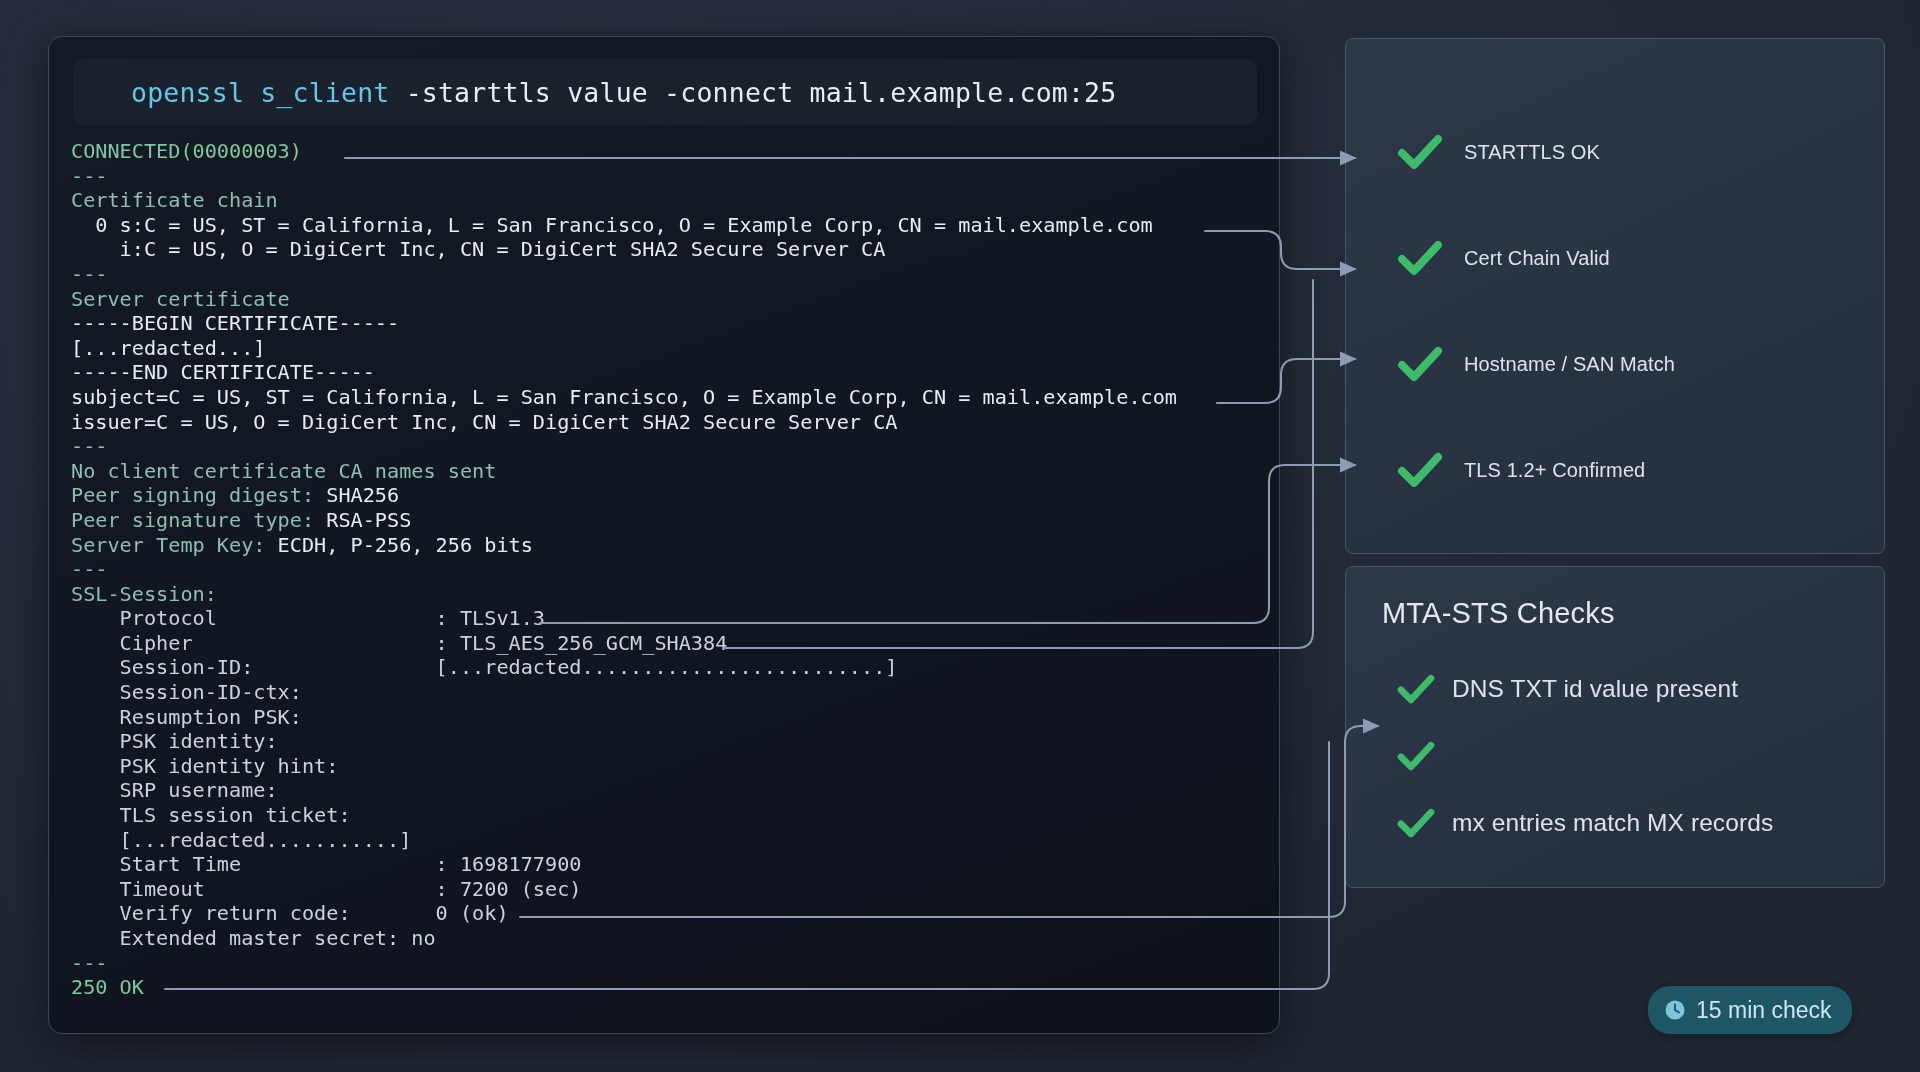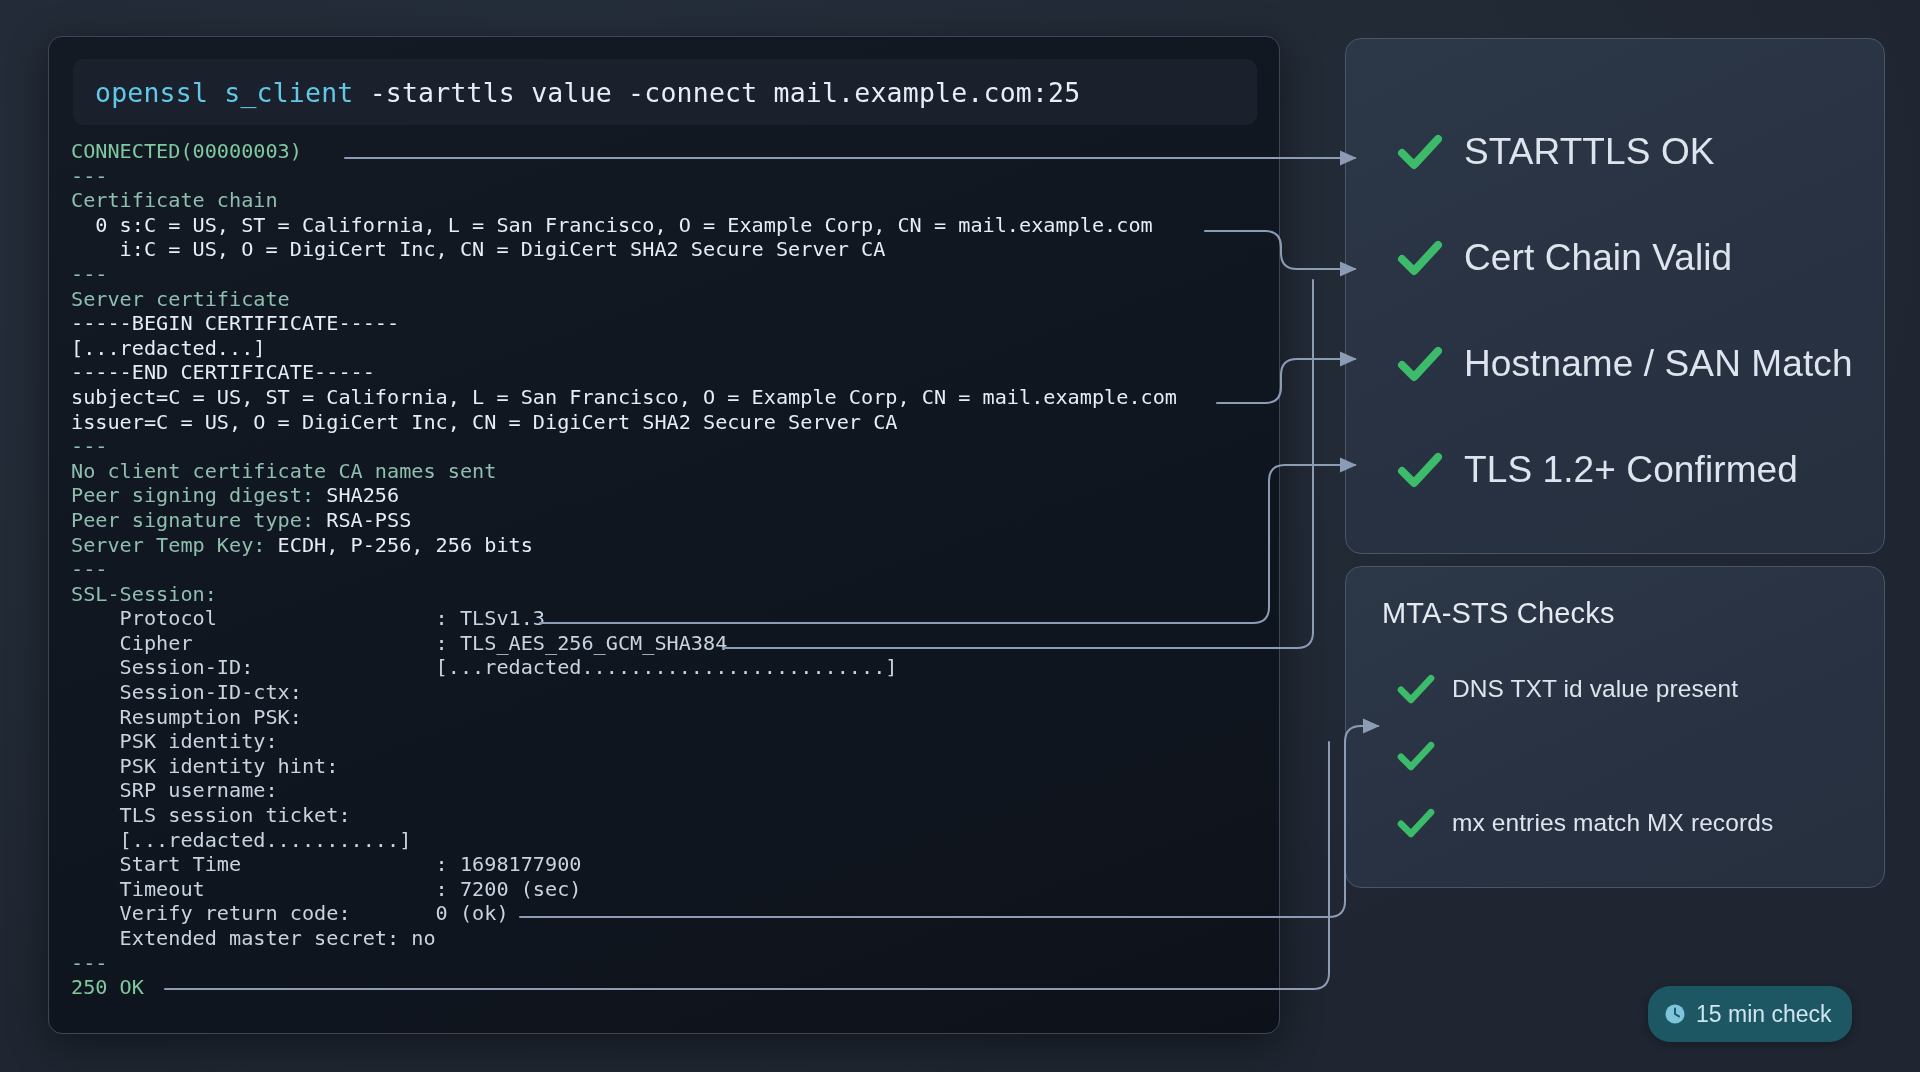--- a/index.html
+++ b/index.html
@@ -37,74 +37,74 @@
     display: flex; align-items: center;
     padding-left: 22px;
   }
   .cmdline {
     font-family: "DejaVu Sans Mono", monospace;
     font-size: 26.5px;
     letter-spacing: .2px;
     color: #e8eef6;
     white-space: pre;
   }
-  .cmdline .prog { color: #61c8e8; }
+  .cmdline .prog { color: #61c8e8; margin-left: 36px; }
 
   .term-body {
     position: absolute;
     left: 22px; top: 102px;
     width: 1200px;
     font-family: "DejaVu Sans Mono", monospace;
     font-size: 20.2px;
     line-height: 24.6px;
     white-space: pre;
   }
   .l { color: #e6edf5; }
   .g { color: #8fbfae; }
   .green { color: #7fc8a0; }
   .dim { color: #c9d4e0; }
 
   
   .panel {
     position: absolute;
     background: linear-gradient(155deg, #2c3747 0%, #283242 55%, #262f3e 100%);
     border: 1px solid #4a5668;
-    border-radius: 16px;
+    border-radius: 8px;
     text-align: center;
   }
   #panel-main { left: 1345px; top: 38px; width: 540px; height: 516px; }
   #panel-mta  { left: 1345px; top: 566px; width: 540px; height: 322px; }
 
   .check-row {
     position: absolute;
     display: flex; align-items: center;
   }
   .check-icon { flex: 0 0 auto; margin-right: 20px; display: block; }
   .check-label {
     color: #dde4ed;
-    font-size: 37px;
+    font-size: 20px;
     letter-spacing: .1px;
     white-space: nowrap;
   }
   .panel-title {
     position: absolute;
     left: 36px; top: 30px;
     color: #e5eaf1;
     font-size: 29px;
     font-weight: normal;
     letter-spacing: .2px;
   }
   .mta-row .check-icon { margin-right: 16px; }
   .mta-row .check-label { font-size: 24.5px; }
 
   
   #badge {
     position: absolute;
     left: 1648px; top: 986px;
-    height: 56px;
+    height: 48px;
     padding: 0 20px 0 16px;
     background: #1d5763;
     border-radius: 22px;
     display: flex; align-items: center;
     box-shadow: 0 2px 10px rgba(0,0,0,.3);
   }
   #badge .clock { margin-right: 10px; display: block; }
   #badge .badge-text {
     color: #cfe6f1;
     font-size: 23px;

